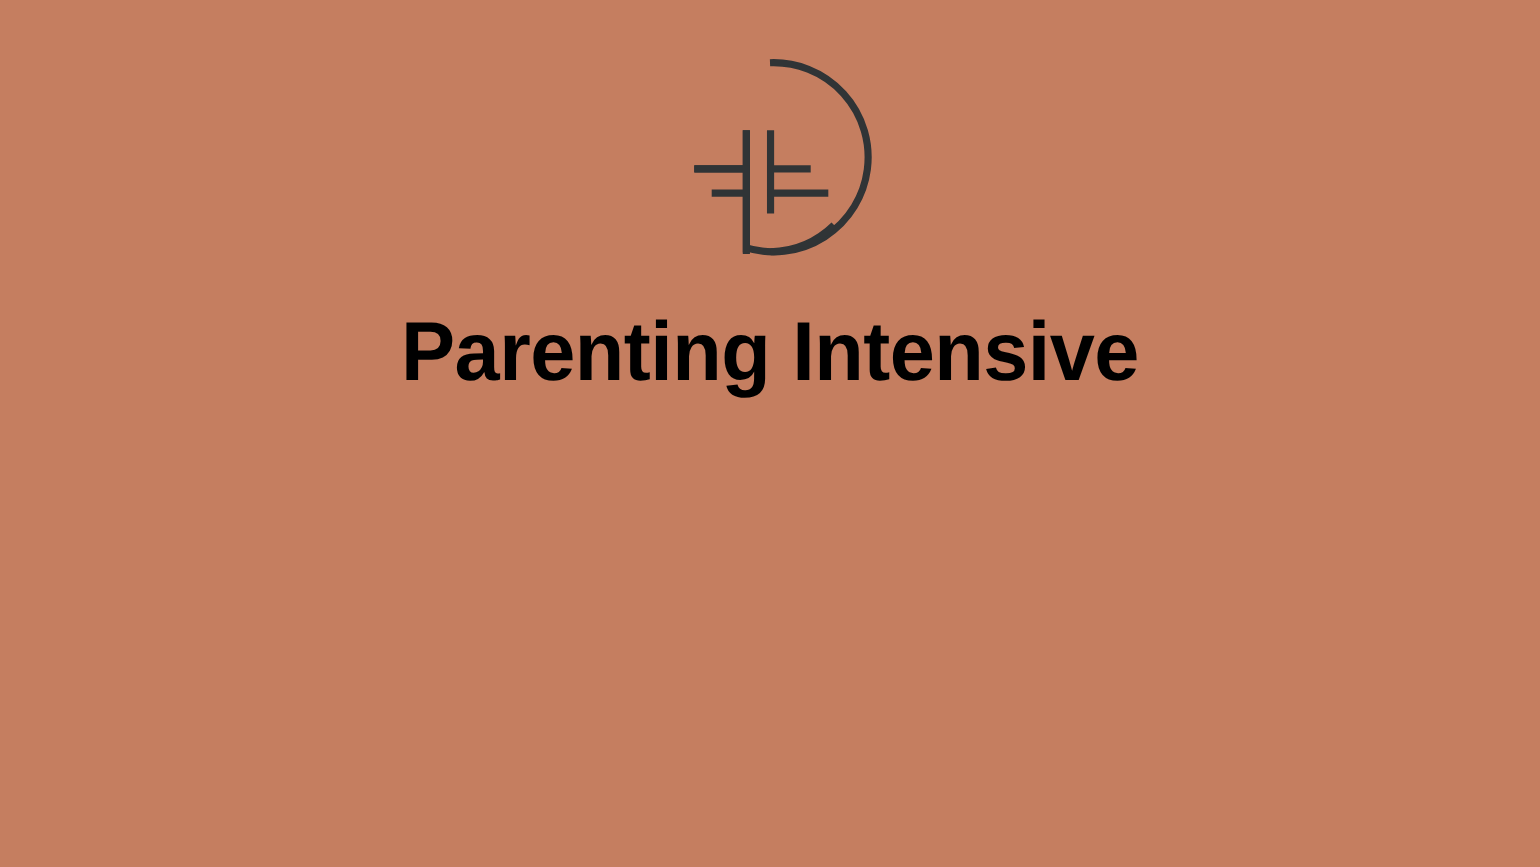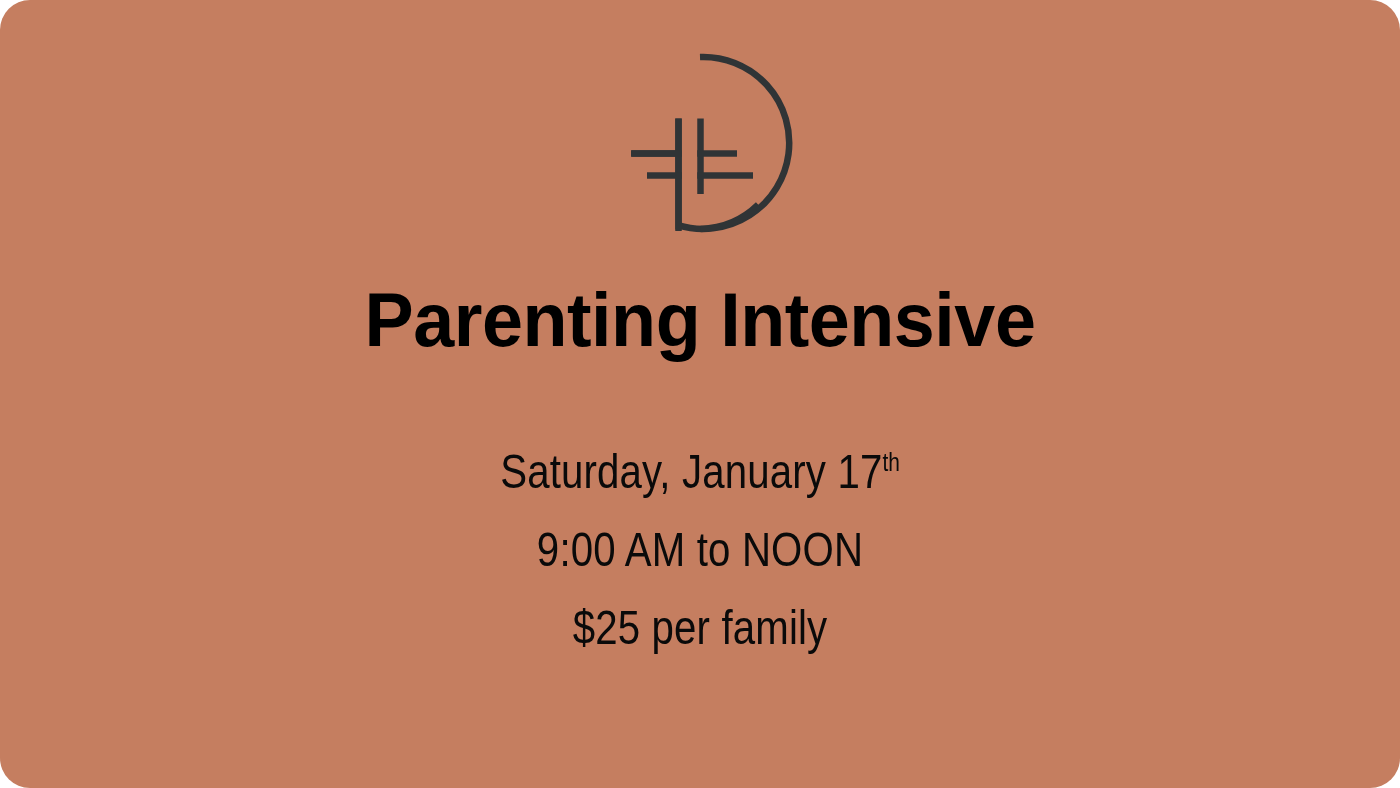--- a/index.html
+++ b/index.html
@@ -15,21 +15,20 @@
 
   #slide {
     position: relative;
     width: 1400px;
     height: 788px;
     background: #c57e60;
     display: flex;
     flex-direction: column;
     align-items: center;
     box-sizing: border-box;
-    border-radius: 30px;
   }
 
   
   #logo-block {
     position: absolute;
     left: 50%;
     top: 50px;
     transform: translateX(-50%);
     width: 186px;
     height: 186px;
@@ -114,19 +113,14 @@
       <line x1="24" y1="103.5" x2="74.7" y2="103.5" stroke="#303436" stroke-width="6.5" stroke-linecap="butt"></line>
       <line x1="90.3" y1="103.5" x2="130" y2="103.5" stroke="#303436" stroke-width="6.5" stroke-linecap="butt"></line>
 
       <line x1="40" y1="125.5" x2="74.7" y2="125.5" stroke="#303436" stroke-width="6.5" stroke-linecap="butt"></line>
       <line x1="90.3" y1="125.5" x2="146" y2="125.5" stroke="#303436" stroke-width="6.5" stroke-linecap="butt"></line>
     </svg>
   </div>
 
   <div id="title">Parenting Intensive</div>
 
-  <div id="details">
-    <div class="detail-line"><span>Saturday, January 17</span><sup>th</sup></div>
-    <div class="detail-line"><span>9:00 AM to NOON</span></div>
-    <div class="detail-line"><span>$25 per family</span></div>
-  </div>
 
 </div>
 
 </body></html>

